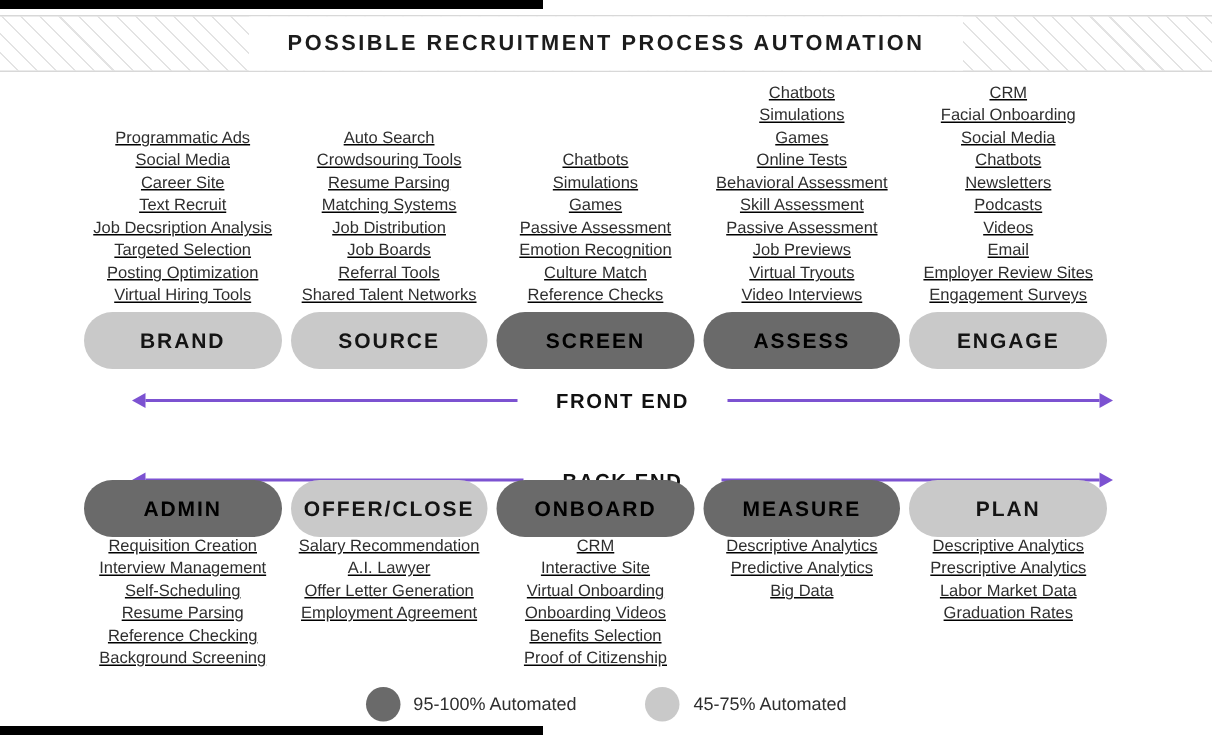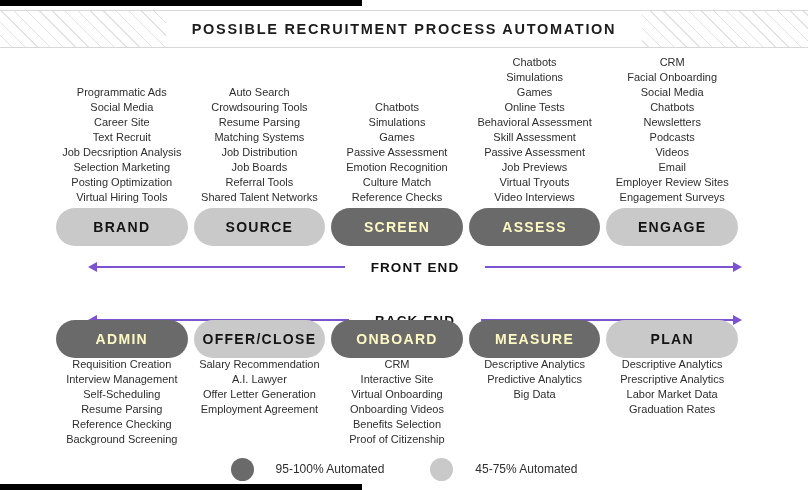--- a/index.html
+++ b/index.html
@@ -10,45 +10,45 @@
   .edge-bar.bottom{bottom:0;}
 
   .hatch-band{position:absolute;top:10px;left:0;right:0;height:36px;
     background:repeating-linear-gradient(45deg,#ffffff 0 8px,#e3e3e3 8px 9px);
     border-top:1px solid #d8d8d8;border-bottom:1px solid #d8d8d8;
     display:flex;align-items:center;justify-content:center;}
   .title-box{background:#fff;height:100%;display:flex;align-items:center;padding:0 26px;}
   .page-title{margin:0;font-size:14.5px;font-weight:bold;letter-spacing:1.7px;color:#1c1c1c;white-space:nowrap;text-align:center;}
 
   .cols{position:absolute;left:56px;width:682px;display:flex;gap:6px;}
-  .stage-list{flex:1;display:flex;flex-direction:column;align-items:center;}
+  .stage-list{flex:1;display:flex;flex-direction:column;align-items:center;text-decoration:underline;}
   .list-item{font-size:11px;line-height:15px;color:#2e2e2e;text-align:center;white-space:nowrap;}
 
   #top-lists{top:52px;height:153px;align-items:flex-end;}
   #bottom-lists{top:357px;height:96px;align-items:flex-start;}
 
   #top-pills{top:208px;height:38px;}
   #bottom-pills{top:320px;height:38px;}
   .pill{flex:1;border-radius:19px;display:flex;align-items:center;justify-content:center;
         font-weight:bold;font-size:14px;letter-spacing:1.3px;white-space:nowrap;}
-  .pill.dark{background:var(--dark,#6a6a6a);color:#fef9c3;}
+  .pill.dark{background:var(--dark,#6a6a6a);color:#000000;}
   .pill.light{background:var(--light,#c9c9c9);color:#141414;}
 
   .arrow-row{position:absolute;left:88px;right:66px;height:16px;display:flex;align-items:center;}
   #front-row{top:259px;}
   #back-row{top:287px;margin-top:25px;}
   .arrow-line{flex:1;height:2px;background:var(--arrow,#7c52d1);}
   .arrow-head{width:0;height:0;border-top:5px solid transparent;border-bottom:5px solid transparent;}
   .arrow-head.left{border-right:9px solid var(--arrow,#7c52d1);}
   .arrow-head.right{border-left:9px solid var(--arrow,#7c52d1);}
   .axis-label{padding:0 26px;font-weight:bold;font-size:13.5px;letter-spacing:1.1px;color:#111;white-space:nowrap;}
 
   .legend{position:absolute;top:456px;left:0;right:0;height:26px;
           display:flex;justify-content:center;align-items:center;gap:46px;}
-  .legend-entry{display:flex;align-items:center;gap:22px;}
+  .legend-entry{display:flex;align-items:center;gap:9px;}
   .legend-swatch{width:23px;height:23px;border-radius:50%;}
   .legend-swatch.dark{background:var(--dark,#6a6a6a);}
   .legend-swatch.light{background:var(--light,#c9c9c9);}
   .legend-label{font-size:12px;color:#2e2e2e;white-space:nowrap;}
 </style>
 </head>
 <body>
 
 <div class="page">
 
@@ -60,21 +60,21 @@
     </div>
   </div>
 
   <div class="cols" id="top-lists">
       <div class="stage-list">
         <div class="list-item">Programmatic Ads</div>
         <div class="list-item">Social Media</div>
         <div class="list-item">Career Site</div>
         <div class="list-item">Text Recruit</div>
         <div class="list-item">Job Decsription Analysis</div>
-        <div class="list-item">Selection Marketing</div>
+        <div class="list-item">Targeted Selection</div>
         <div class="list-item">Posting Optimization</div>
         <div class="list-item">Virtual Hiring Tools</div>
       </div>
       <div class="stage-list">
         <div class="list-item">Auto Search</div>
         <div class="list-item">Crowdsouring Tools</div>
         <div class="list-item">Resume Parsing</div>
         <div class="list-item">Matching Systems</div>
         <div class="list-item">Job Distribution</div>
         <div class="list-item">Job Boards</div>

